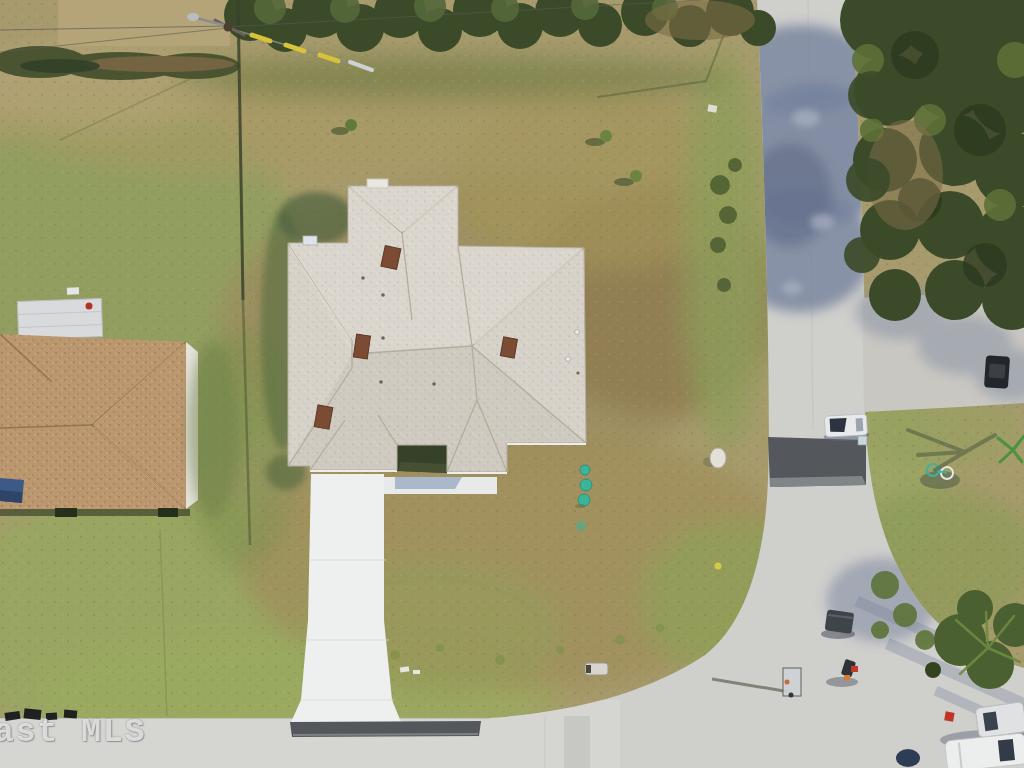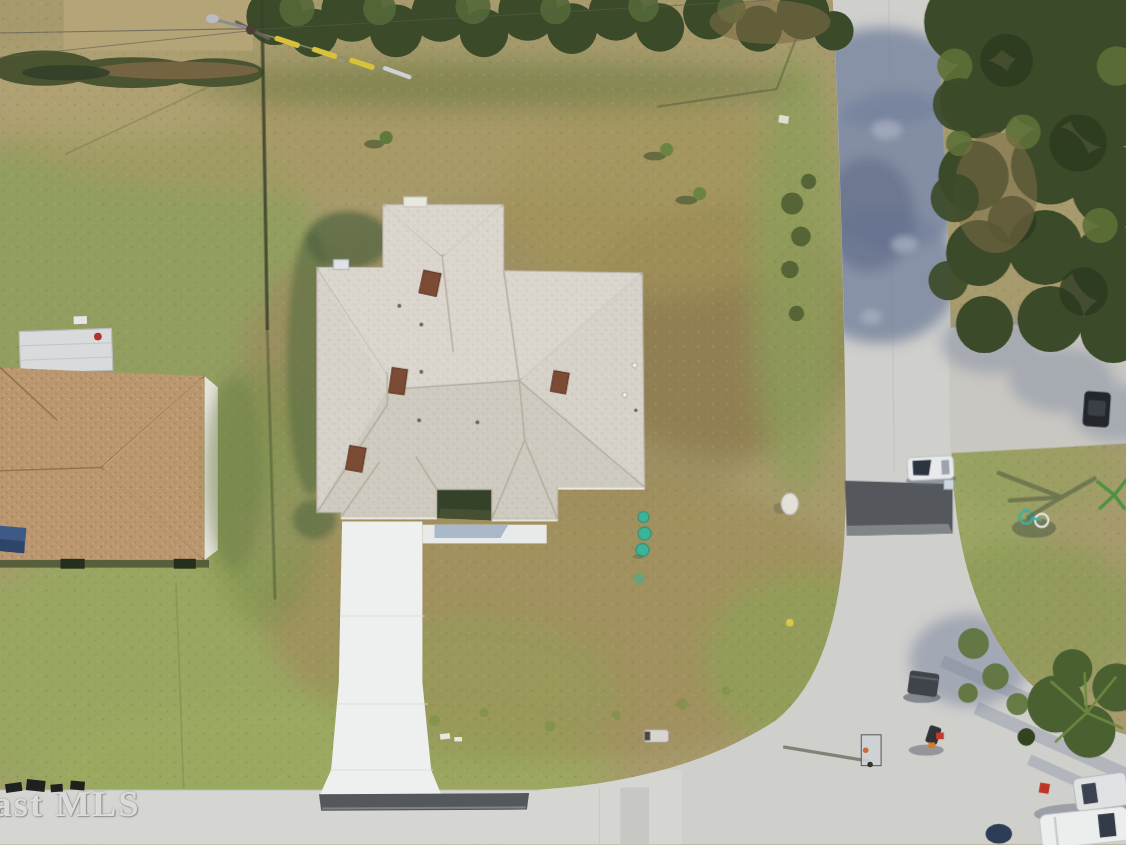--- a/index.html
+++ b/index.html
@@ -1,16 +1,16 @@
 <!DOCTYPE html>
 <html style="--grass-base: #a79b6d; --grass-green: #8d9c5c; --grass-bright: #9aab5f; --grass-brown: #9c8c5e; --road: #cfcfcc; --road-light: #dbdad7; --road-shadow: #76829c; --asphalt: #54585c; --roof-main: #d6d2c9; --roof-neighbor: #bb9770; --driveway: #eef0ef; --tree-dark: #3b4a28; --tree-mid: #556839; --teal-shrub: #3db398; --vent-brown: #7b4b34; --watermark-color: rgba(235,235,235,0.85);"><head>
 <meta charset="utf-8">
 <style>
   html,body{margin:0;padding:0;background:#000;}
-  .stage{position:relative;width:1024px;height:768px;overflow:hidden;font-family:Liberation Serif, serif;}
+  .stage{position:relative;width:1024px;height:768px;overflow:hidden;font-family:Liberation Mono, monospace;}
   .stage svg{position:absolute;left:0;top:0;display:block;}
   .watermark{
     position:absolute;left:-6px;top:714px;
     font-size:33px;font-weight:600;letter-spacing:2px;
     color:var(--watermark-color,rgba(235,235,235,.85));
     text-shadow:0 0 2px rgba(80,80,80,.55),1px 1px 1px rgba(60,60,60,.35);
     user-select:none;pointer-events:none;white-space:nowrap;
   }
 </style>
 </head>

